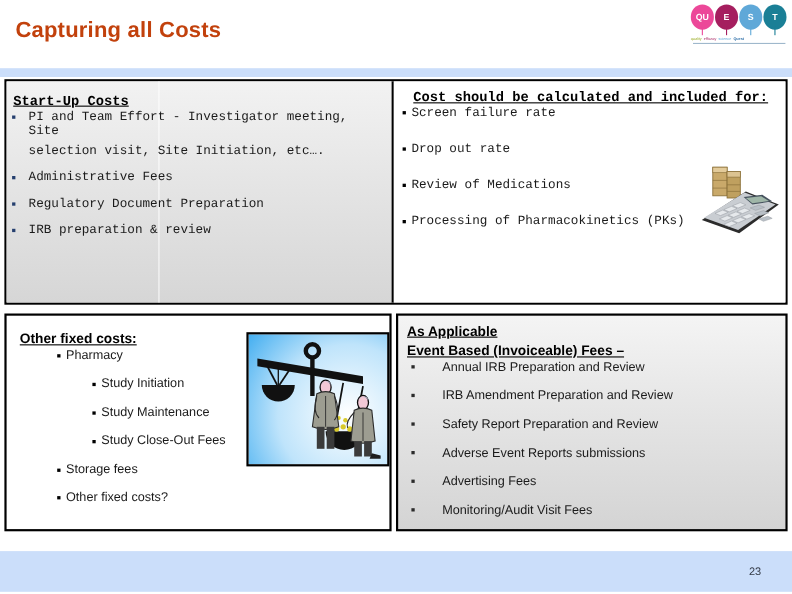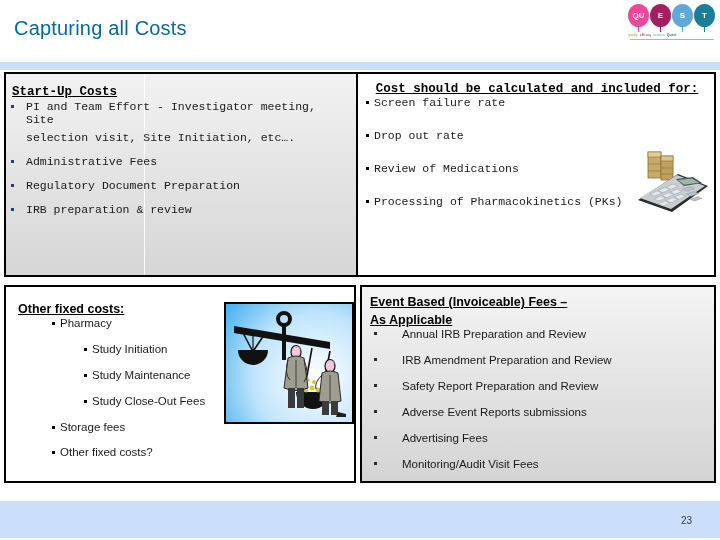--- a/index.html
+++ b/index.html
@@ -15,22 +15,22 @@
     font-family: "Liberation Sans", sans-serif;
     -webkit-font-smoothing: antialiased;
   }
 
   
   .slide-title {
     position: absolute;
     left: 14px;
     top: 17px;
     font-size: 20px;
-    font-weight: normal;
-    color: #0369a1;
+    font-weight: bold;
+    color: #c2410c;
     letter-spacing: 0.2px;
     white-space: nowrap;
   }
 
   
   .title-band {
     position: absolute;
     left: 0;
     top: 62px;
     width: 720px;
@@ -474,22 +474,22 @@
         <rect x="96" y="97" width="7" height="14" fill="#3b3b3b"></rect>
         <rect x="105" y="97" width="7" height="14" fill="#3b3b3b"></rect>
         <path d="M112 108 l8 2 l0 3 l-10 0 Z" fill="#1e1e1e"></path>
       </g>
     </svg>
   </div>
 </div>
 
 <div class="box-event">
   <div class="event-hdr-wrap">
+    <div><span class="hdr-underline event-hdr">As Applicable</span></div>
     <div><span class="hdr-underline event-hdr">Event Based (Invoiceable) Fees –</span></div>
-    <div><span class="hdr-underline event-hdr">As Applicable</span></div>
   </div>
   <ul class="bul event-list">
     <li>Annual IRB Preparation and Review</li>
     <li>IRB Amendment Preparation and Review</li>
     <li>Safety Report Preparation and Review</li>
     <li>Adverse Event Reports submissions</li>
     <li>Advertising Fees</li>
     <li>Monitoring/Audit Visit Fees</li>
   </ul>
 </div>

